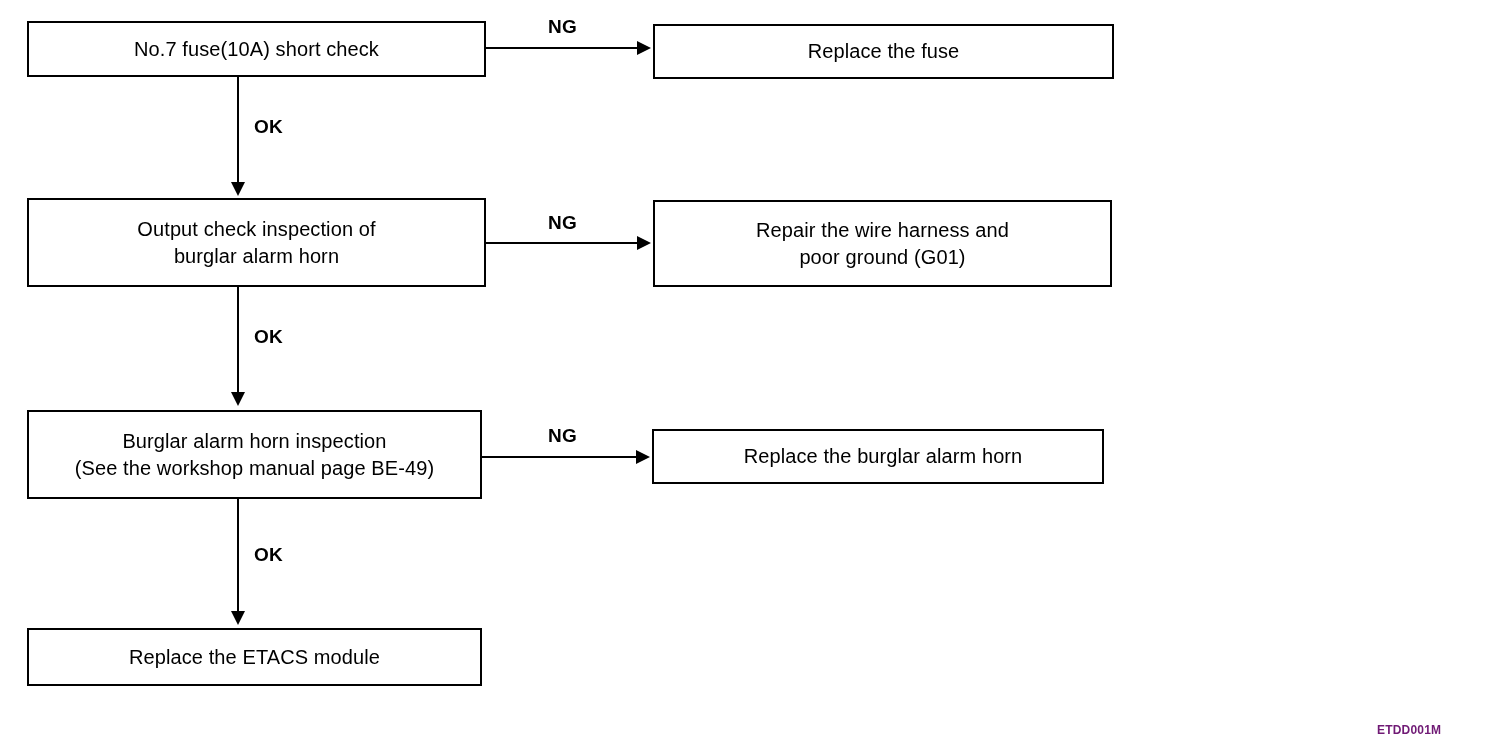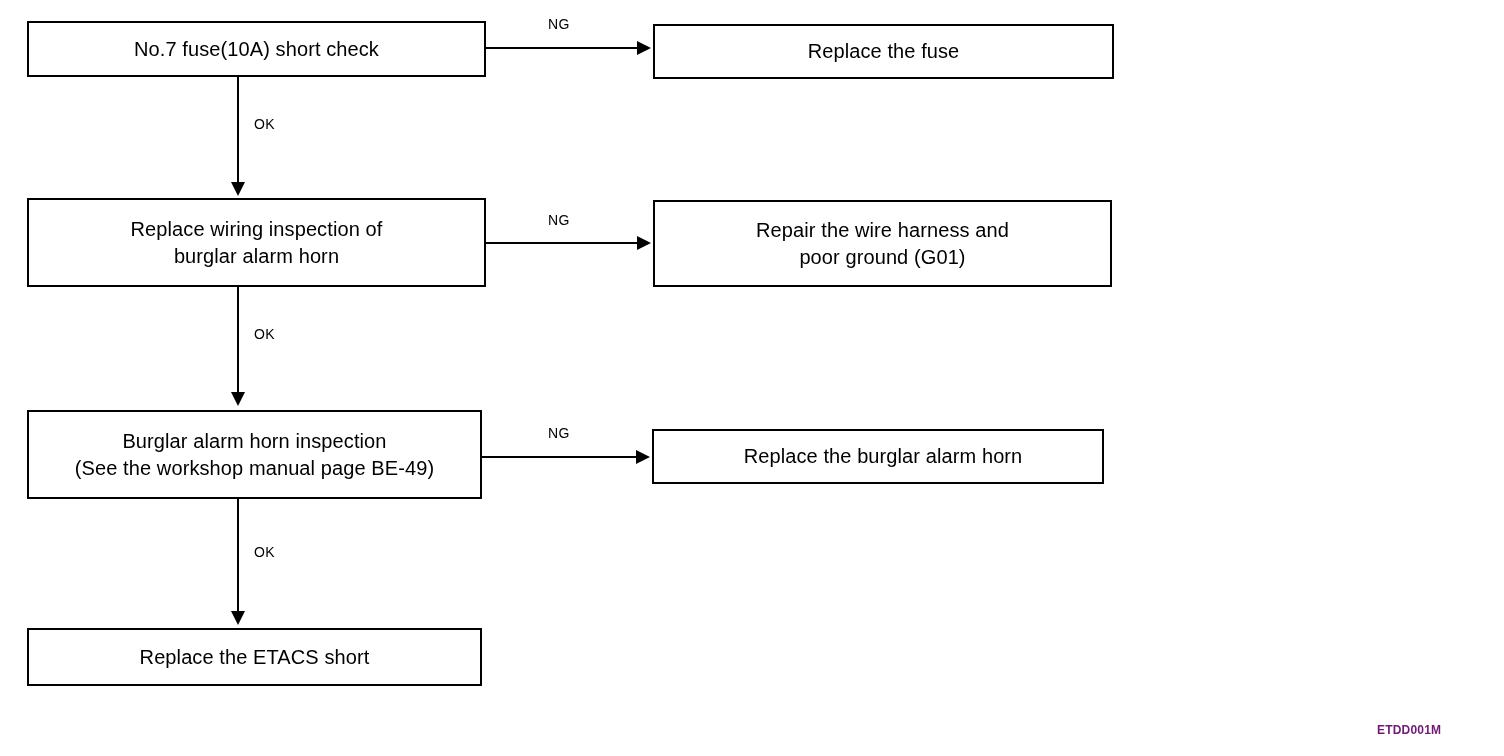--- a/index.html
+++ b/index.html
@@ -53,22 +53,22 @@
   .arrow-down {
     position: absolute;
     width: 0;
     height: 0;
     border-left: 7px solid transparent;
     border-right: 7px solid transparent;
     border-top: 14px solid #000000;
   }
   .edge-label {
     position: absolute;
-    font-size: 14px;
-    font-weight: normal;
+    font-size: 19px;
+    font-weight: bold;
     color: #000000;
     letter-spacing: 0.3px;
     white-space: nowrap;
   }
   .figure-id {
     position: absolute;
     font-size: 12px;
     font-weight: bold;
     color: #701a75;
     letter-spacing: 0.2px;
@@ -90,21 +90,21 @@
 
   <div class="node" style="left:653px; top:24px; width:461px; height:55px;">
     <span class="txt">Replace the fuse</span>
   </div>
 
   <div class="vline" style="left:237px; top:77px; width:2px; height:106px;"></div>
   <div class="arrow-down" style="left:231px; top:182px;"></div>
   <div class="edge-label" style="left:254px; top:116px;">OK</div>
 
   <div class="node" style="left:27px; top:198px; width:459px; height:89px; flex-direction:column;">
-    <span class="txt">Replace wiring inspection of</span>
+    <span class="txt">Output check inspection of</span>
     <span class="txt">burglar alarm horn</span>
   </div>
 
   <div class="hline" style="left:486px; top:242px; width:152px;"></div>
   <div class="arrow-right" style="left:637px; top:236px;"></div>
   <div class="edge-label" style="left:548px; top:212px;">NG</div>
 
   <div class="node" style="left:653px; top:200px; width:459px; height:87px; flex-direction:column;">
     <span class="txt">Repair the wire harness and</span>
     <span class="txt">poor ground (G01)</span>
@@ -125,18 +125,18 @@
 
   <div class="node" style="left:652px; top:429px; width:452px; height:55px;padding-left:16px;">
     <span class="txt">Replace the burglar alarm horn</span>
   </div>
 
   <div class="vline" style="left:237px; top:499px; width:2px; height:113px;"></div>
   <div class="arrow-down" style="left:231px; top:611px;"></div>
   <div class="edge-label" style="left:254px; top:544px;">OK</div>
 
   <div class="node" style="left:27px; top:628px; width:455px; height:58px;">
-    <span class="txt">Replace the ETACS short</span>
+    <span class="txt">Replace the ETACS module</span>
   </div>
 
   <div class="figure-id" style="left:1377px; top:723px;">ETDD001M</div>
 
 </div>
 
 </body></html>

